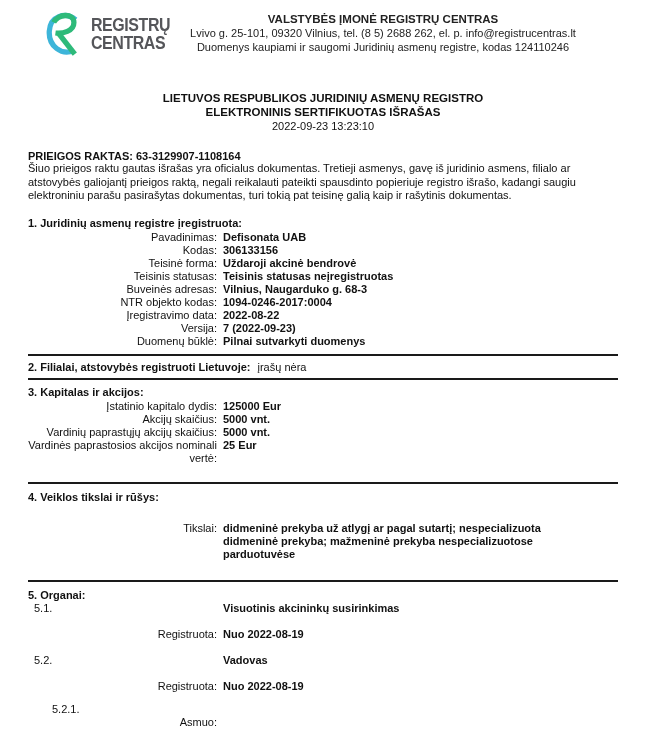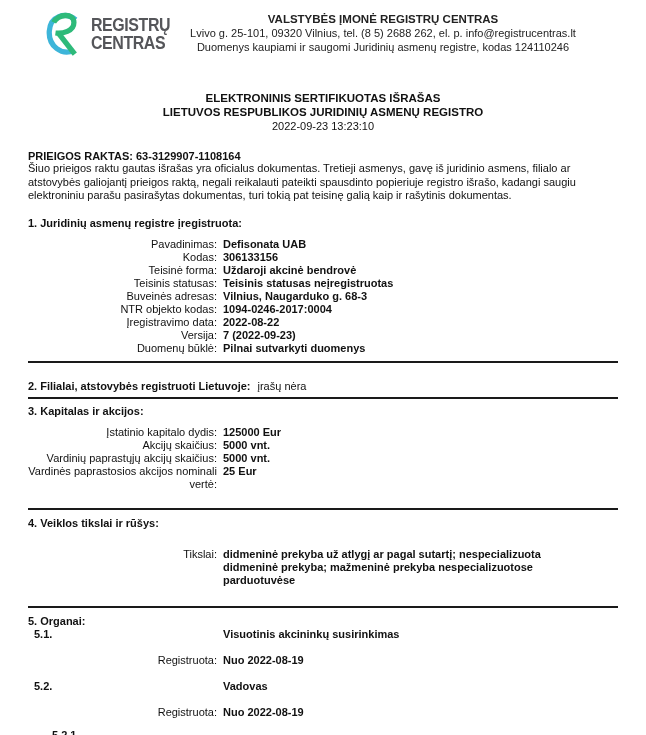--- a/index.html
+++ b/index.html
@@ -30,33 +30,33 @@
   
   .access-key { margin-top:17px; font-weight:bold; }
   .disclaimer { margin-top:0; line-height:13.7px; }
   
   .sec-heading { font-weight:bold; line-height:14px; }
   .rule { border:none; border-top:2px solid #1a1a1a; height:0; margin:0; }
   .row { display:flex; align-items:flex-start; line-height:13px; }
   .lbl { flex:none; width:189px; text-align:right; white-space:pre-line; position:relative; }
   .val { margin-left:6px; font-weight:bold; max-width:348px; }
   .sec1 { margin-top:13px; }
-  .sec1 .rows, .sec3 .rows { margin-top:8px; }
+  .sec1 .rows, .sec3 .rows { margin-top:1px; }
   .rule-a { margin-top:6px; }
-  .sec2-line { padding:4px 0 4px 0; line-height:13px;margin-top:12px; }
+  .sec2-line { padding:4px 0 4px 0; line-height:13px; }
   .sec2-note { font-weight:normal; margin-left:7px; }
   .sec3 { margin-top:5px; }
   .rule-c { margin-top:17px; }
   .sec4 { margin-top:6px; }
   .sec4 .row { margin-top:18px; }
   .rule-d { margin-top:19px; }
   .sec5 { margin-top:6px; }
   .organ { margin-top:13px; }
   .organ-3 { margin-top:10px; }
-  .organ .num { position:absolute; left:6px; top:0; font-weight:bold; text-align:center; }
+  .organ .num { position:absolute; left:6px; top:0; font-weight:normal; text-align:center; }
   .organ .num-deep { left:24px; }
   .organ .row2-gap { margin-top:9px; }
 </style>
 </head>
 <body>
 
 <div class="page">
 
   <div class="header">
     <div class="logo">
@@ -73,22 +73,22 @@
       </div>
     </div>
     <div class="header-text">
       <div class="header-org">VALSTYBĖS ĮMONĖ REGISTRŲ CENTRAS</div>
       <div>Lvivo g. 25-101, 09320 Vilnius, tel. (8 5) 2688 262, el. p. info@registrucentras.lt</div>
       <div>Duomenys kaupiami ir saugomi Juridinių asmenų registre, kodas 124110246</div>
     </div>
   </div>
 
   <div class="title-block">
+    <div class="title-line">LIETUVOS RESPUBLIKOS JURIDINIŲ ASMENŲ REGISTRO</div>
     <div class="title-line">ELEKTRONINIS SERTIFIKUOTAS IŠRAŠAS</div>
-    <div class="title-line">LIETUVOS RESPUBLIKOS JURIDINIŲ ASMENŲ REGISTRO</div>
     <div class="title-date">2022-09-23 13:23:10</div>
   </div>
 
   <div class="access-key">
     <span>PRIEIGOS RAKTAS:</span>
     <span>63-3129907-1108164</span>
   </div>
 
   <div class="disclaimer">Šiuo prieigos raktu gautas išrašas yra oficialus dokumentas. Tretieji asmenys, gavę iš juridinio asmens, filialo ar atstovybės galiojantį prieigos raktą, negali reikalauti pateikti spausdinto popieriuje registro išrašo, kadangi saugiu elektroniniu parašu pasirašytas dokumentas, turi tokią pat teisinę galią kaip ir rašytinis dokumentas.</div>
 

